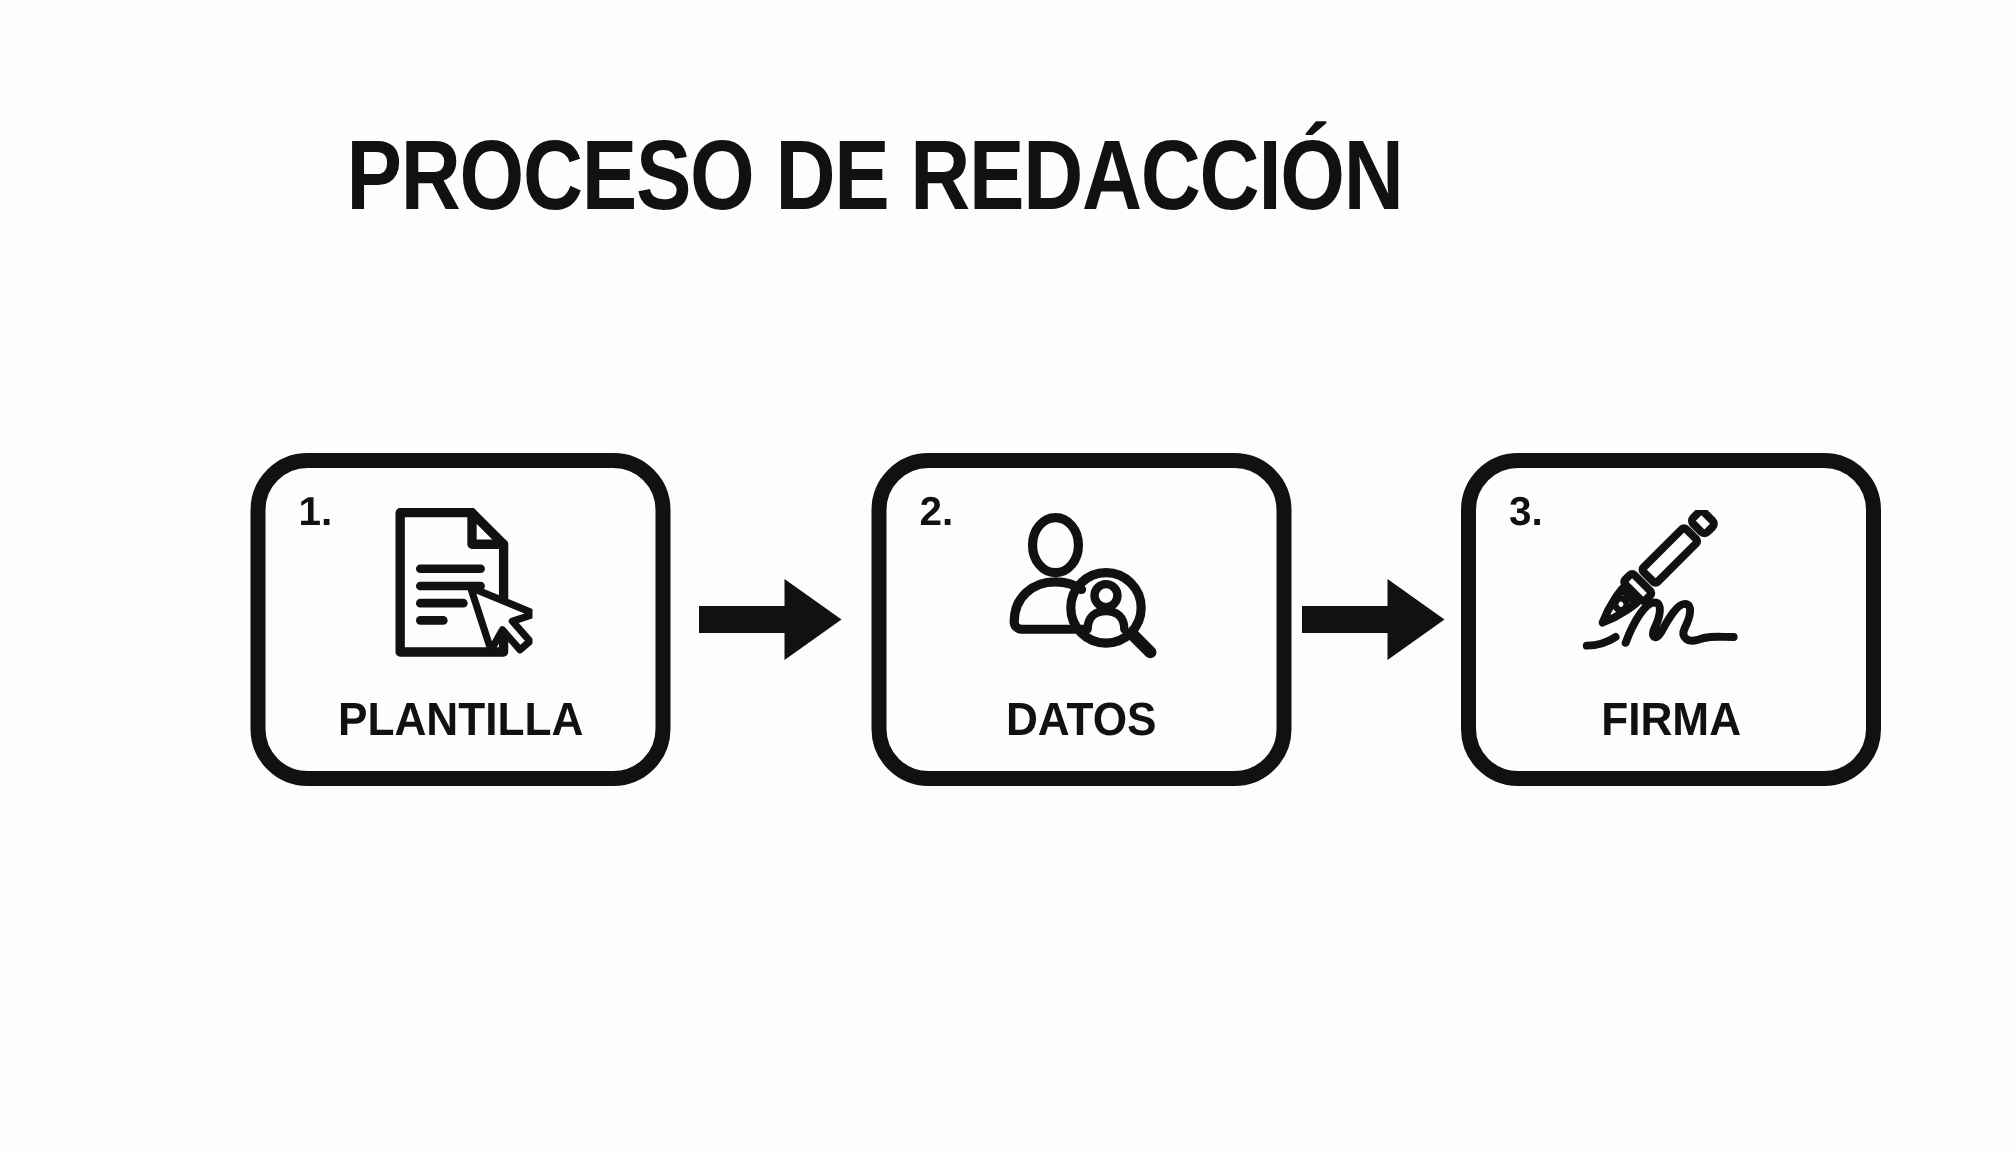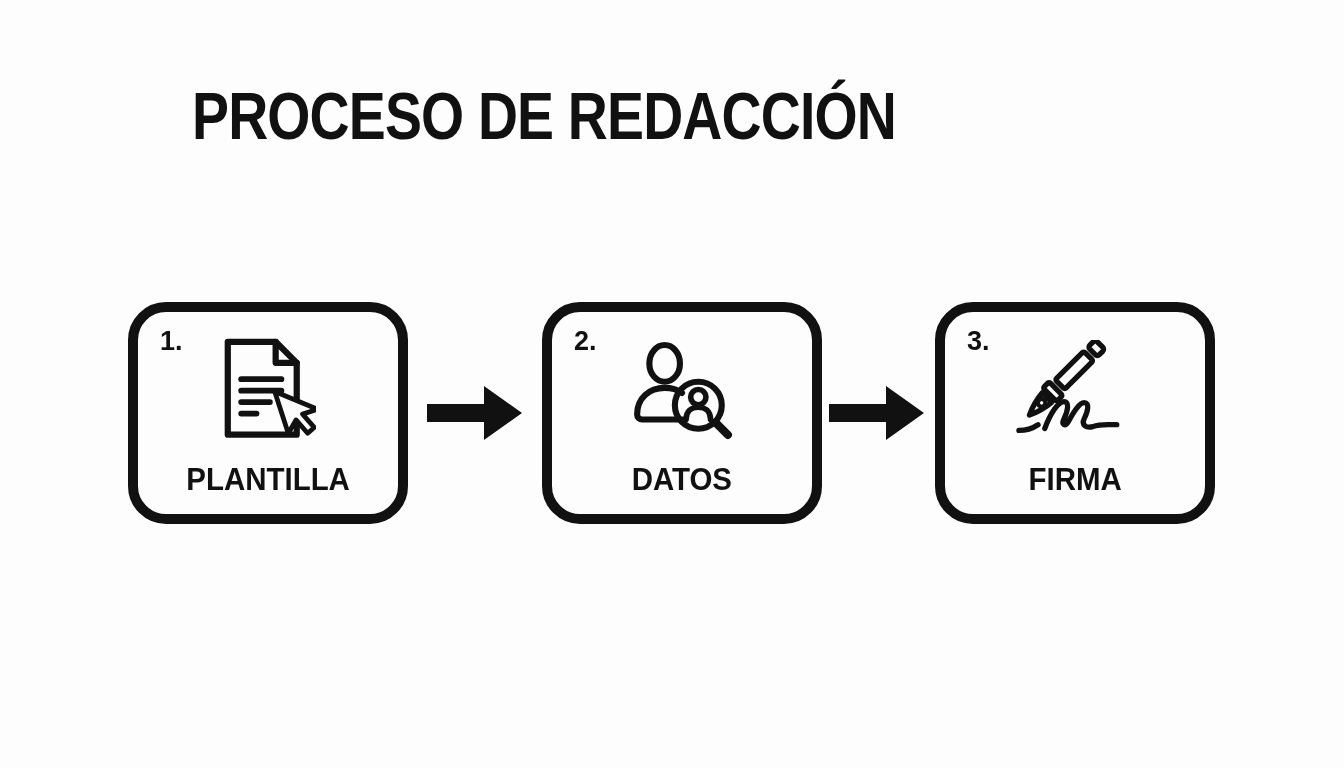--- a/index.html
+++ b/index.html
@@ -3,21 +3,21 @@
 <meta charset="utf-8">
 <style>
   html, body {
     margin: 0; padding: 0;
     width: 1344px; height: 768px;
     background: #fdfdfd;
     font-family: "Liberation Sans", "DejaVu Sans", sans-serif;
     color: #111111;
     overflow: hidden;
   }
-  .canvas { position: relative; width: 1088px; height: 768px; }
+  .canvas { position: relative; width: 1088px; height: 768px; margin-left: 39px; }
 
   .title {
     position: absolute;
     top: 78px; left: 0; width: 100%;
     margin: 0;
     text-align: center;
     font-size: 66px;
     font-weight: bold;
     letter-spacing: -1px;
     transform: scaleX(0.84);

